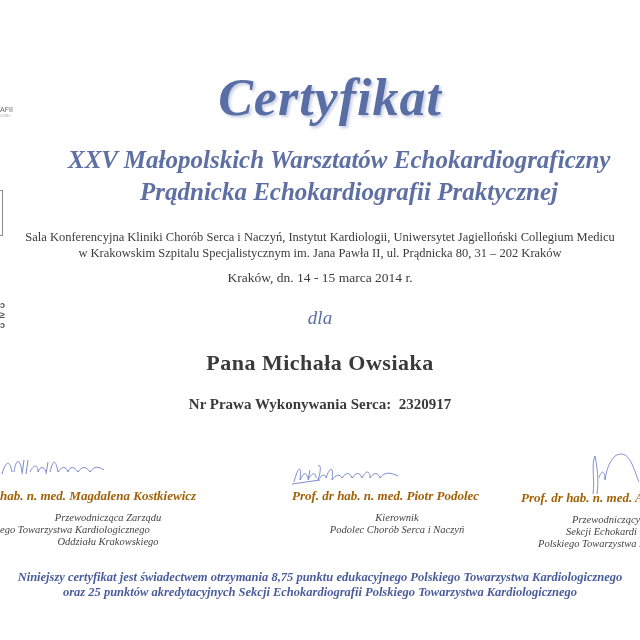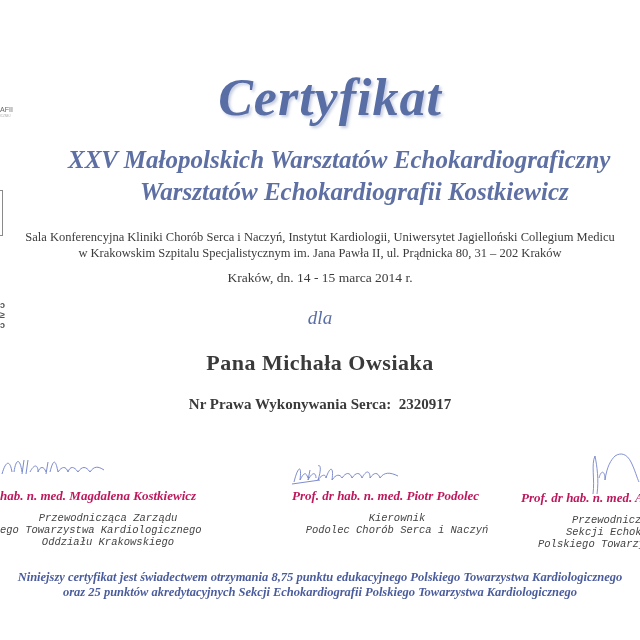--- a/index.html
+++ b/index.html
@@ -36,26 +36,25 @@
     }
     .name {
       top: 350px; left: -40px; width: 720px; text-align: center;
       font-size: 22px; font-weight: bold; color: #3a3a3a; letter-spacing: 0.5px;
     }
     .license {
       top: 396px; left: -40px; width: 720px; text-align: center;
       font-size: 15px; font-weight: bold; color: #3a3a3a;
     }
     .sig-name {
-      font-size: 13px; font-weight: bold; font-style: italic; color: #be185d;
+      font-size: 13px; font-weight: bold; font-style: italic; color: #a16207;
     }
     .sig-role {
       font-size: 10.5px; font-style: italic; color: #444; text-align: center;
       line-height: 12px;
-      font-family: Liberation Mono, monospace;
     }
     .footer {
       font-size: 12.5px; font-weight: bold; font-style: italic;
       color: #4a5c9c; text-align: center; left: -20px; width: 680px;
     }
     .footer1 { top: 570px; }
     .footer2 { top: 585px; }
     .left-fragment {
       font-family: "Liberation Sans", sans-serif; color: #777;
     }
@@ -74,21 +73,21 @@
 <div class="abs left-box"></div>
 <div class="abs left-fragment" style="left:0; top:300px; font-size:9px; font-weight:bold; line-height:10px; color:#555;">
   <div>ɔ</div>
   <div>≥</div>
   <div>ɔ</div>
 </div>
 
 <div class="abs title">Certyfikat</div>
 
 <div class="abs subtitle sub1">XXV Małopolskich Warsztatów Echokardiograficzny</div>
-<div class="abs subtitle sub2">Warsztatów Echokardiografii Kostkiewicz</div>
+<div class="abs subtitle sub2">Prądnicka Echokardiografii Praktycznej</div>
 
 <div class="abs venue venue1">Sala Konferencyjna Kliniki Chorób Serca i Naczyń, Instytut Kardiologii, Uniwersytet Jagielloński Collegium Medicu</div>
 <div class="abs venue venue2">w Krakowskim Szpitalu Specjalistycznym im. Jana Pawła II, ul. Prądnicka 80, 31 – 202 Kraków</div>
 
 <div class="abs date">Kraków, dn. 14 - 15 marca 2014 r.</div>
 
 <div class="abs dla">dla</div>
 
 <div class="abs name">Pana Michała Owsiaka</div>
 

